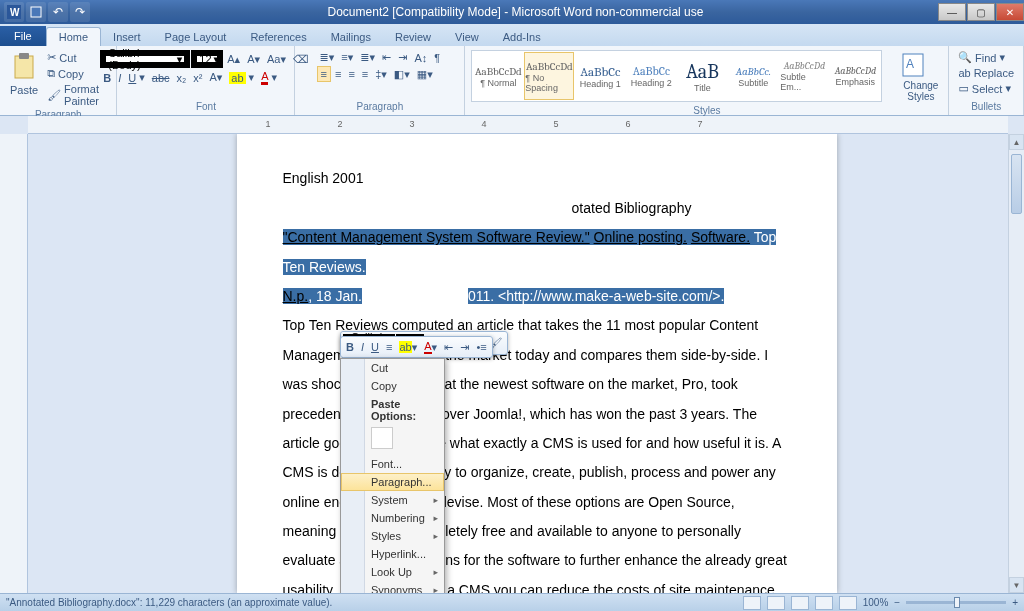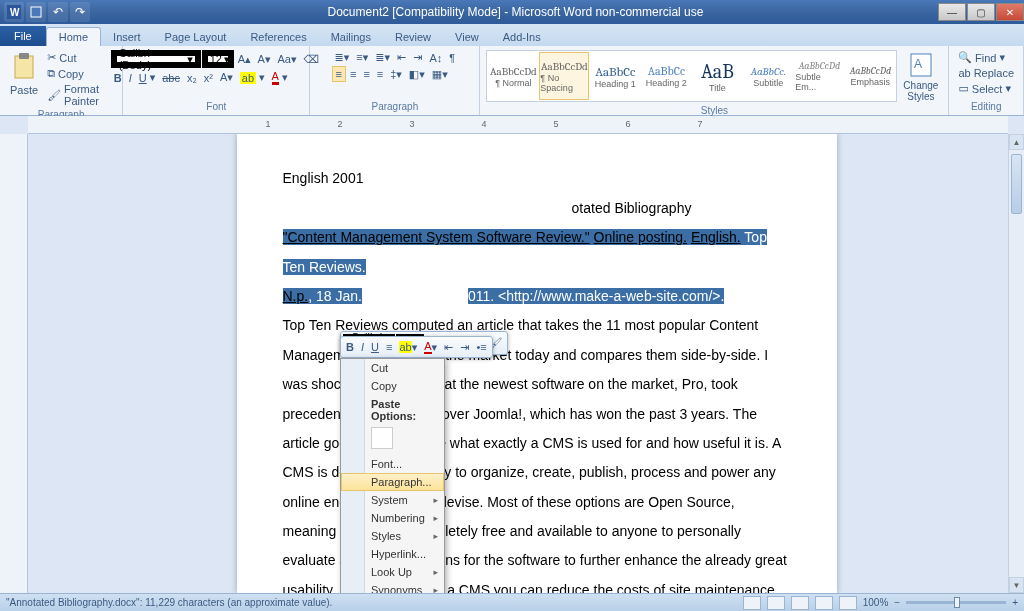--- a/index.html
+++ b/index.html
@@ -238,57 +238,57 @@
         <div class="style-item">
             <span class="style-sample" style="font-size:10px;font-style:italic;">AaBbCcDd</span>
             <span>Emphasis</span>
           </div>
       </div>
       <div class="bigbtn">
         <svg width="24" height="26">
             <rect x="2" y="2" width="20" height="22" fill="#fff" stroke="#4f81bd"></rect>
             <text x="5" y="16" font-size="12" fill="#4f81bd">A</text>
           </svg>
-        <span style="font-size:10px;text-align:center;">Change Styles</span>
+        <span style="font-size:10px;text-align:center;margin-left:15px;">Change Styles</span>
       </div>
     </div>
     <div class="group-label">Styles</div>
   </div>
 
   <div class="group">
     <div class="group-body vstack" style="align-items:flex-start;">
       <div class="ribbtn"><span>🔍</span><span>Find</span> ▾</div>
       <div class="ribbtn">
           <span>ab</span>
           <span>Replace</span>
         </div>
       <div class="ribbtn"><span>▭</span><span>Select</span> ▾</div>
     </div>
-    <div class="group-label">Editing</div>
+    <div class="group-label">Bullets</div>
   </div>
 </div>
 
 <div class="docarea">
   <div class="ruler-h">
     <div class="ruler-num" style="left:240px;">1</div>
     <div class="ruler-num" style="left:312px;">2</div>
     <div class="ruler-num" style="left:384px;">3</div>
     <div class="ruler-num" style="left:456px;">4</div>
     <div class="ruler-num" style="left:528px;">5</div>
     <div class="ruler-num" style="left:600px;">6</div>
     <div class="ruler-num" style="left:672px;">7</div>
   </div>
   <div class="ruler-v"></div>
   <div class="page-wrap">
     <div class="page">
       <p style="text-indent:0;color:#aaa;border-bottom:1px dotted red;display:inline-block;visibility:hidden;">...</p>
       <p>English 2001</p>
       <p class="center"><span style="display:inline-block;width:190px;"></span><span>otated Bibliography</span></p>
       <p class="citation">
-        <span class="highlight"><span class="q">"Content Management System Software Review."</span> <span class="q">Online posting.</span> <span class="q">English.</span> <span>Top Ten Reviews.</span></span>
+        <span class="highlight"><span class="q">"Content Management System Software Review."</span> <span class="q">Online posting.</span> <span class="q">Software.</span> <span>Top Ten Reviews.</span></span>
       </p>
       <p class="citation">
         <span class="highlight"><span class="q">N.p.</span><span>, 18 Jan.</span></span><span style="display:inline-block;width:106px;"></span><span class="highlight">011. &lt;http://www.make-a-web-site.com/&gt;.</span>
       </p>
       <p style="text-align:left;">Top Ten Reviews computed an article that takes the 11 most popular Content Management Systems on the market today and compares them side-by-side. I was shocked to find out that the newest software on the market, Pro, took precedence to the throne over Joomla!, which has won the past 3 years. The article goes on to describe what exactly a CMS is used for and how useful it is. A CMS is described as a way to organize, create, publish, process and power any online endeavor you can devise. Most of these options are Open Source, meaning their API is completely free and available to anyone to personally evaluate and create add-ons for the software to further enhance the already great usability. By implementing a CMS you can reduce the costs of site maintenance, increase security, reduce information duplication, improve site navigation, increase site flexibility and much, much more. One thing I think Top Ten Reviews should have done for this test is create ten websites and installed a different CMS on each and compared</p>
     </div>
   </div>
   <div class="vscroll">
     <div class="arr">▲</div>
     <div class="thumb"></div>

